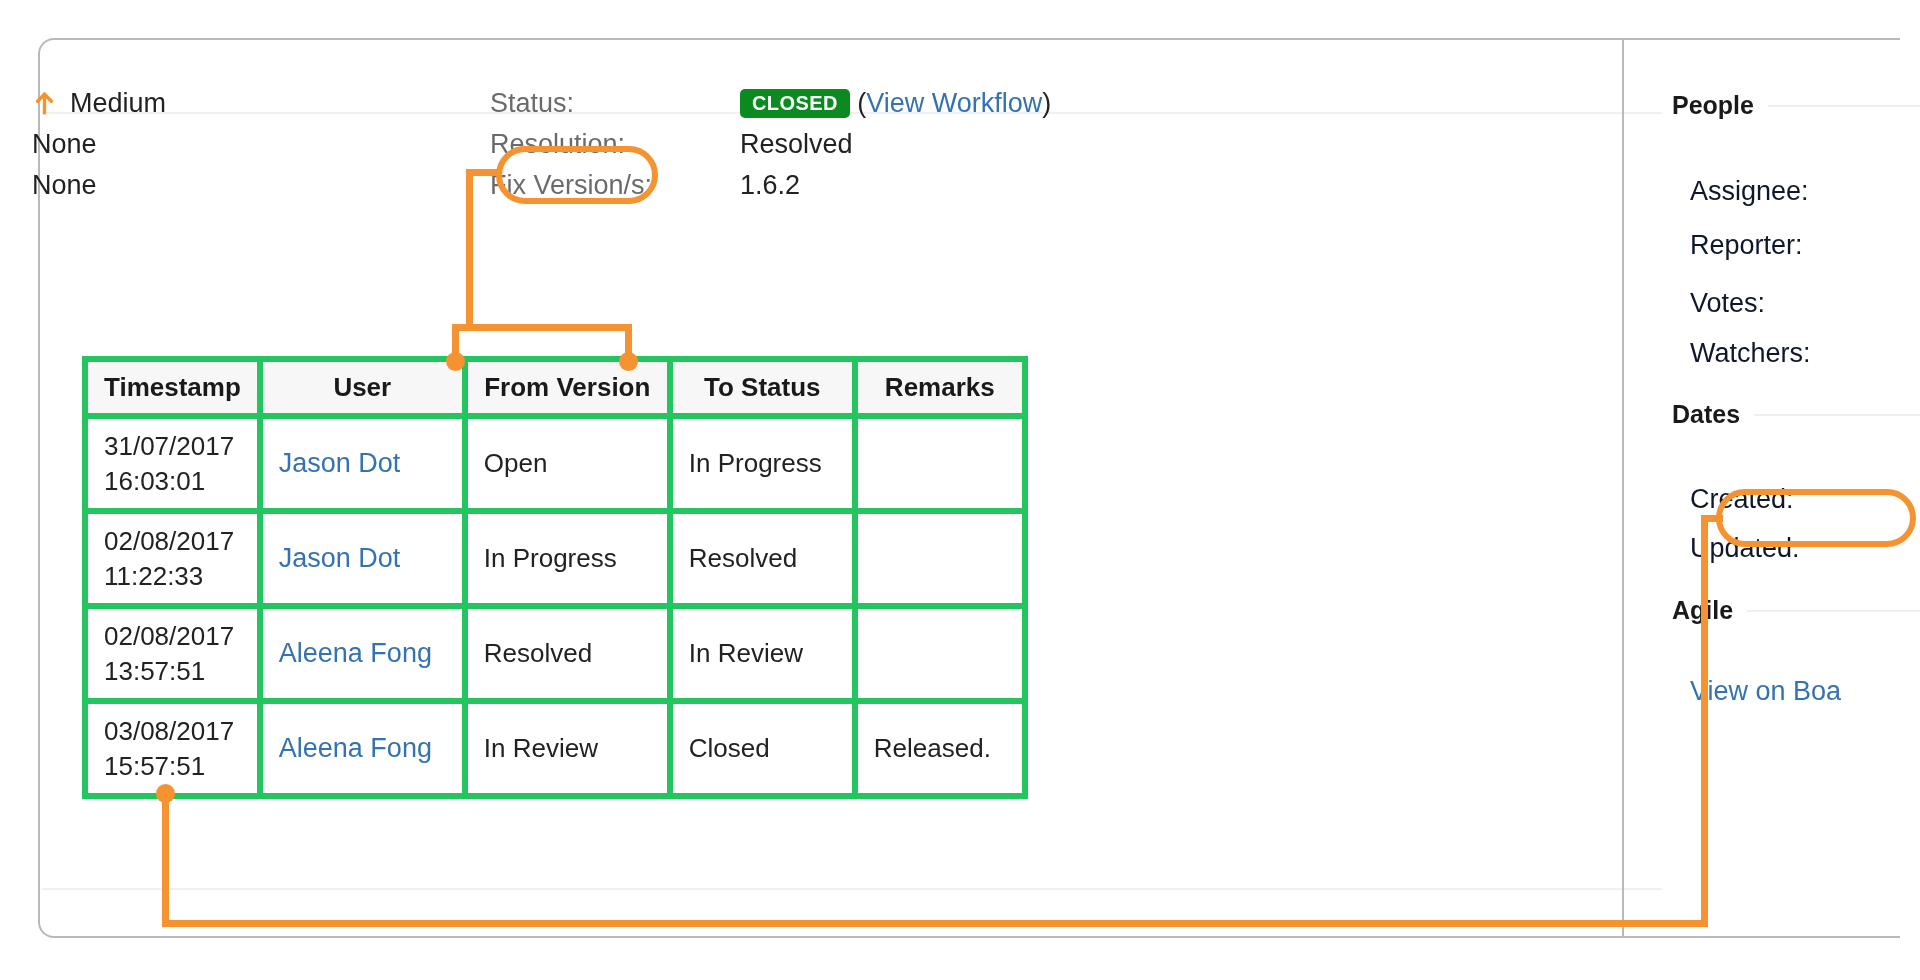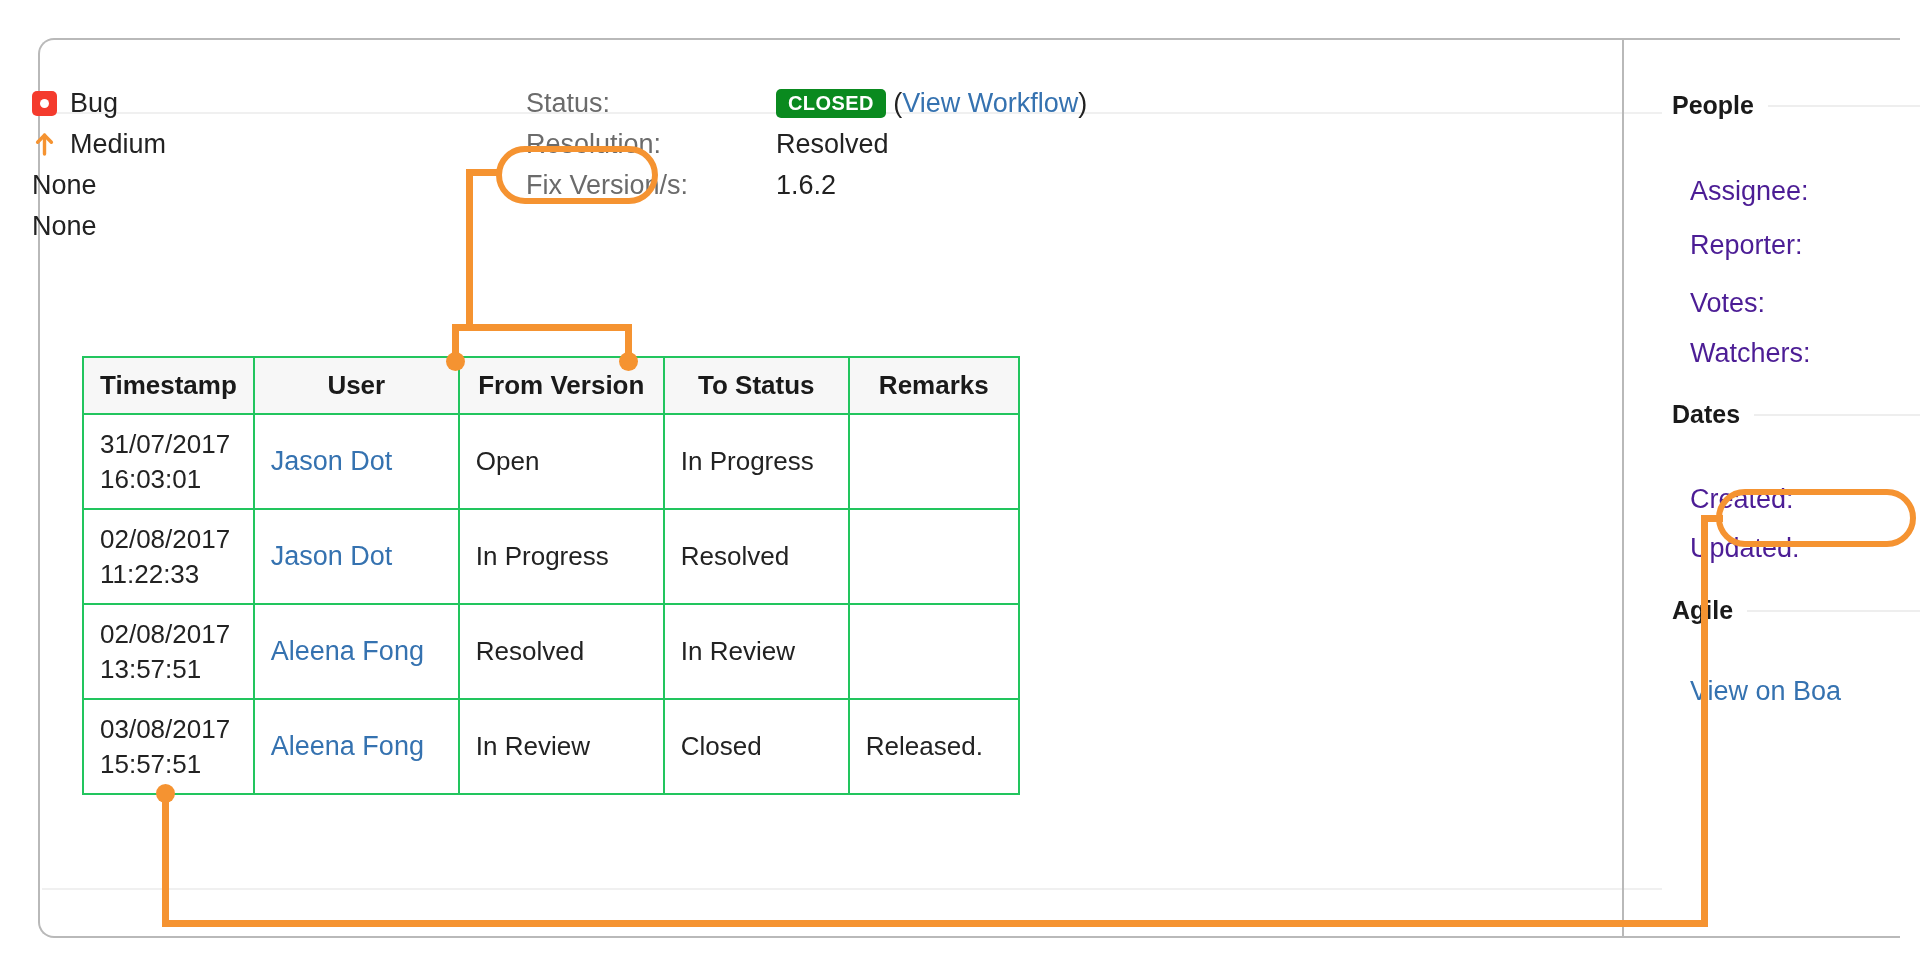--- a/index.html
+++ b/index.html
@@ -111,21 +111,20 @@
     height: 41px;
     display: flex;
     align-items: center;
   }
 
   .field-label {
     width: 250px;
     font-size: 27px;
     color: #6b6b6b;
     white-space: nowrap;
-    margin-left: 36px;
   }
 
   .field-value {
     font-size: 27px;
     color: #222222;
     white-space: nowrap;
     display: flex;
     align-items: center;
   }
 
@@ -155,21 +154,21 @@
   .history-table {
     position: absolute;
     left: 82px;
     top: 356px;
     border-collapse: collapse;
     background: #ffffff;
   }
 
   .history-table th,
   .history-table td {
-    border: 2px solid #22c55e;
+    border: 6px solid #22c55e;
     font-size: 26px;
     text-align: left;
     vertical-align: middle;
     padding: 0 16px;
   }
 
   .history-table th {
     background: #f7f7f7;
     color: #1a1a1a;
     font-weight: bold;
@@ -217,21 +216,21 @@
   .side-section-head .rule {
     flex: 1;
     height: 2px;
     background: #eeeeee;
   }
 
   .side-field {
     position: absolute;
     left: 66px;
     font-size: 27px;
-    color: #4c1d95;
+    color: #0f172a;
     white-space: nowrap;
   }
 
   .side-link {
     position: absolute;
     left: 66px;
     font-size: 27px;
     color: #3572b0;
     white-space: nowrap;
     cursor: pointer;
@@ -270,24 +269,20 @@
 
 <div id="root">
 
   <div class="issue-card">
     <div class="card-divider-top"></div>
     <div class="card-divider-bottom"></div>
   </div>
 
   <div class="detail-left">
 
-    <div class="detail-line">
-      <span class="icon-bug"></span>
-      <span>Bug</span>
-    </div>
 
     <div class="detail-line">
       <span class="icon-priority">
         <svg width="25" height="25" viewBox="0 0 25 25" aria-hidden="true">
           <path d="M12.5 3 L12.5 22" stroke="#f59331" stroke-width="3.4" stroke-linecap="round" fill="none"></path>
           <path d="M5.6 10.2 L12.5 3.2 L19.4 10.2" stroke="#f59331" stroke-width="3.4" stroke-linecap="round" stroke-linejoin="round" fill="none"></path>
         </svg>
       </span>
       <span>Medium</span>
     </div>

